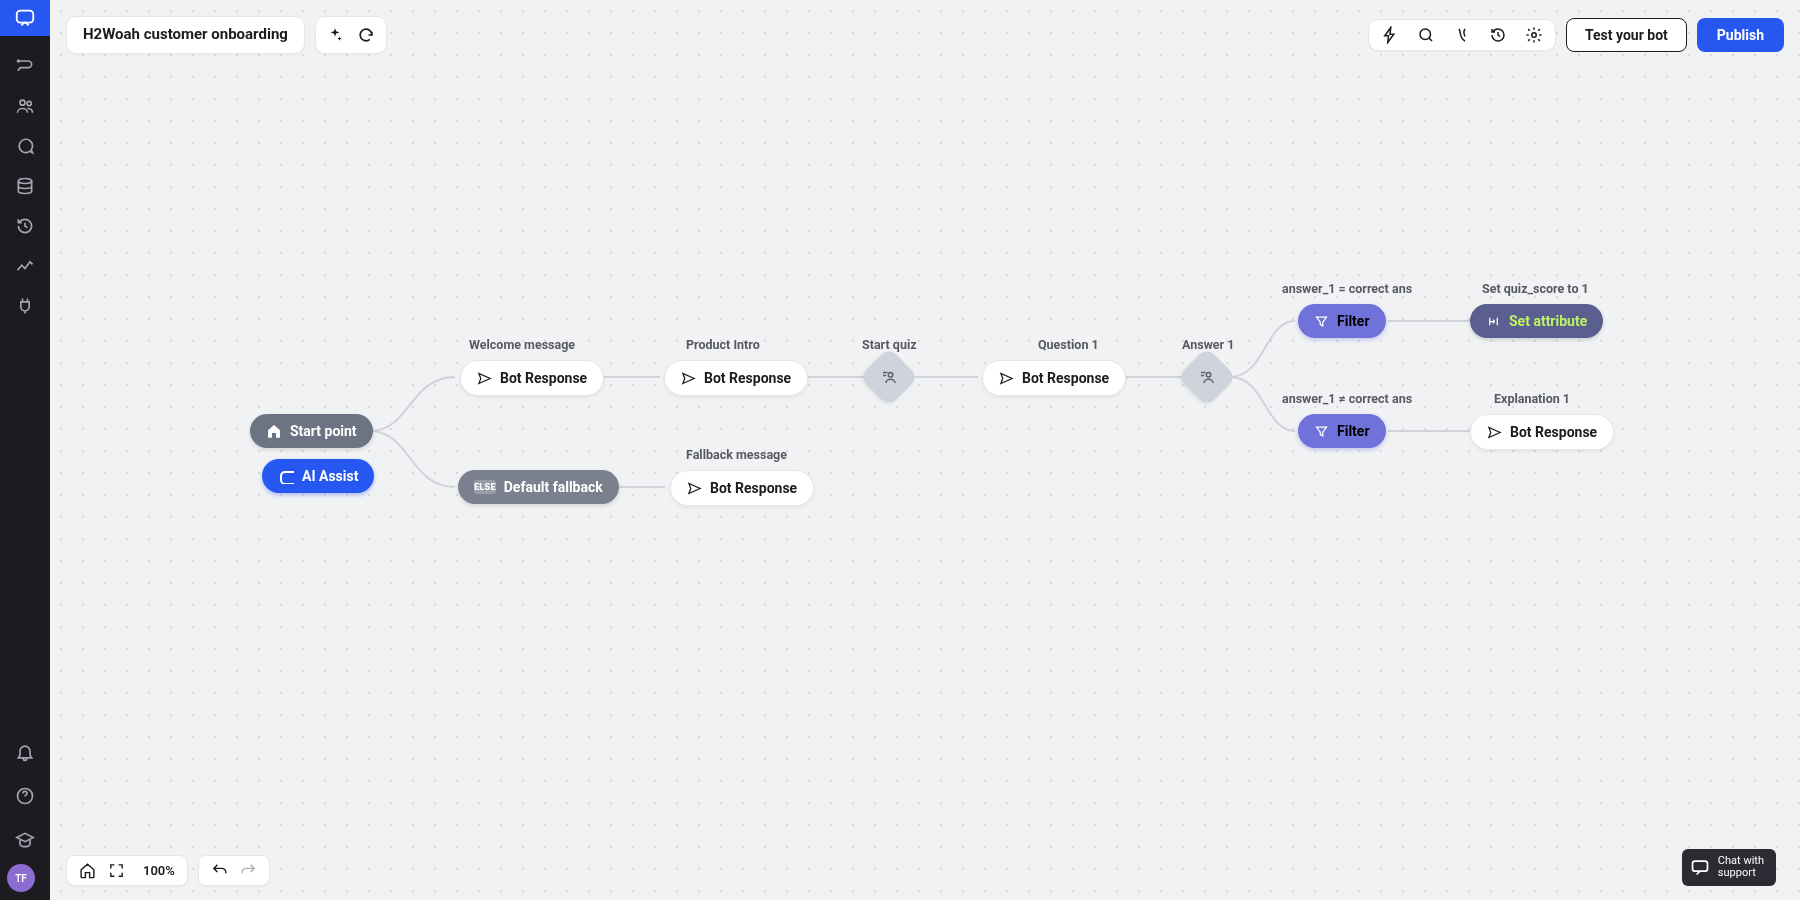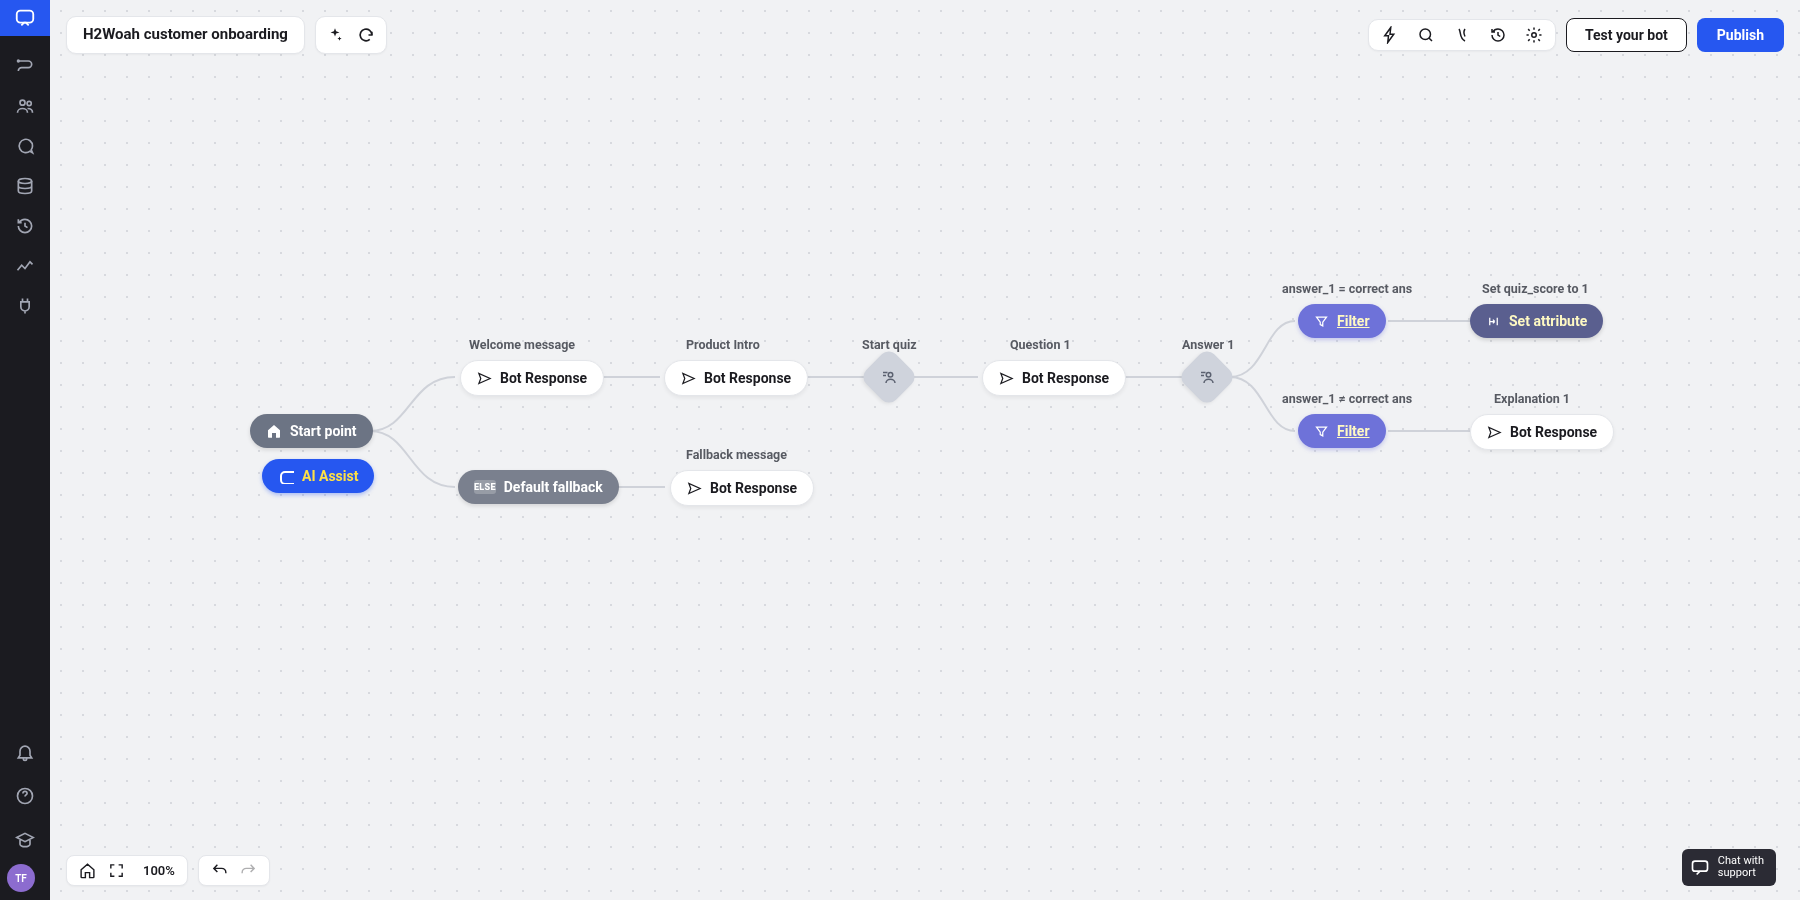--- a/index.html
+++ b/index.html
@@ -34,23 +34,23 @@
 .chat-widget { position: absolute; right: 24px; bottom: 14px; background: #2b2b34; color: #fff; border-radius: 6px; padding: 6px 12px 6px 8px; display: flex; align-items: center; gap: 8px; font-size: 11px; line-height: 1.15; cursor: pointer; }
 .chat-widget .lines { display: flex; flex-direction: column; }
 
 
 .canvas { position: absolute; inset: 0; }
 .node-label { position: absolute; font-size: 12.5px; font-weight: 700; color: #575a62; text-align: center; white-space: nowrap; }
 .pill { position: absolute; display: inline-flex; align-items: center; gap: 8px; padding: 9px 16px; border-radius: 20px; font-size: 14px; font-weight: 700; cursor: pointer; white-space: nowrap; }
 .pill-white { background: #fff; color: #1b1b20; border: 1px solid #e4e6ea; box-shadow: 0 2px 4px rgba(0,0,0,0.06); }
 .pill-grey  { background: #6c7484; color: #fff; box-shadow: 0 2px 4px rgba(0,0,0,0.12); }
 .pill-dark  { background: #7a808e; color: #fff; box-shadow: 0 2px 4px rgba(0,0,0,0.12); }
-.pill-blue  { background: #2657f0; color: #fde047; box-shadow: 0 2px 4px rgba(38,87,240,0.35); }
-.pill-purple{ background: #6e72d9; color: #fef9c3; box-shadow: 0 2px 4px rgba(110,114,217,0.35); text-decoration: underline; }
-.pill-violet{ background: #5a5f8f; color: #fef9c3; box-shadow: 0 2px 4px rgba(0,0,0,0.15); justify-content: space-between; }
+.pill-blue  { background: #2657f0; color: #ffffff; box-shadow: 0 2px 4px rgba(38,87,240,0.35); }
+.pill-purple{ background: #6e72d9; color: #000000; box-shadow: 0 2px 4px rgba(110,114,217,0.35); }
+.pill-violet{ background: #5a5f8f; color: #bef264; box-shadow: 0 2px 4px rgba(0,0,0,0.15); justify-content: space-between; }
 .else-tag { background: rgba(255,255,255,0.22); font-size: 9px; font-weight: 800; padding: 2px 0; border-radius: 3px; letter-spacing: 0.3px; }
 
 .diamond { position: absolute; width: 42px; height: 42px; background: #cfd3dc; border-radius: 10px; transform: rotate(45deg); display: flex; align-items: center; justify-content: center; cursor: pointer; box-shadow: 0 2px 4px rgba(0,0,0,0.08); }
 .diamond-inner { transform: rotate(-45deg); display: flex; }
 
 svg.connector { position: absolute; pointer-events: none; }
 path.conn { stroke: #cfd2d9; stroke-width: 2; fill: none; }
 
 .ic { display: inline-flex; }
 </style>
@@ -240,21 +240,21 @@
           <span class="ic">
             <svg width="18" height="18" viewBox="0 0 24 24" fill="none">
               <circle cx="14" cy="9" r="3" stroke="#5b6170" stroke-width="2"></circle>
               <path d="M8 20c0-3 3-5 6-5s6 2 6 5" stroke="#5b6170" stroke-width="2"></path>
               <path d="M4 6h6M4 10h4" stroke="#5b6170" stroke-width="2"></path>
             </svg>
           </span>
         </div>
     </div>
 
-    <div class="node-label" style="left:960px; top:337px;">Question 1</div>
+    <div class="node-label" style="left:988px; top:337px;">Question 1</div>
     <div class="pill pill-white" style="left:932px; top:360px;">
       <span class="ic">
           <svg width="15" height="15" viewBox="0 0 24 24" fill="none">
             <path d="M3 20l18-8L3 4l3 8-3 8z" stroke="#1b1b20" stroke-width="2"></path>
           </svg>
         </span>
       <span>Bot Response</span>
     </div>
 
     <div class="node-label" style="left:1132px; top:337px;">Answer 1</div>

